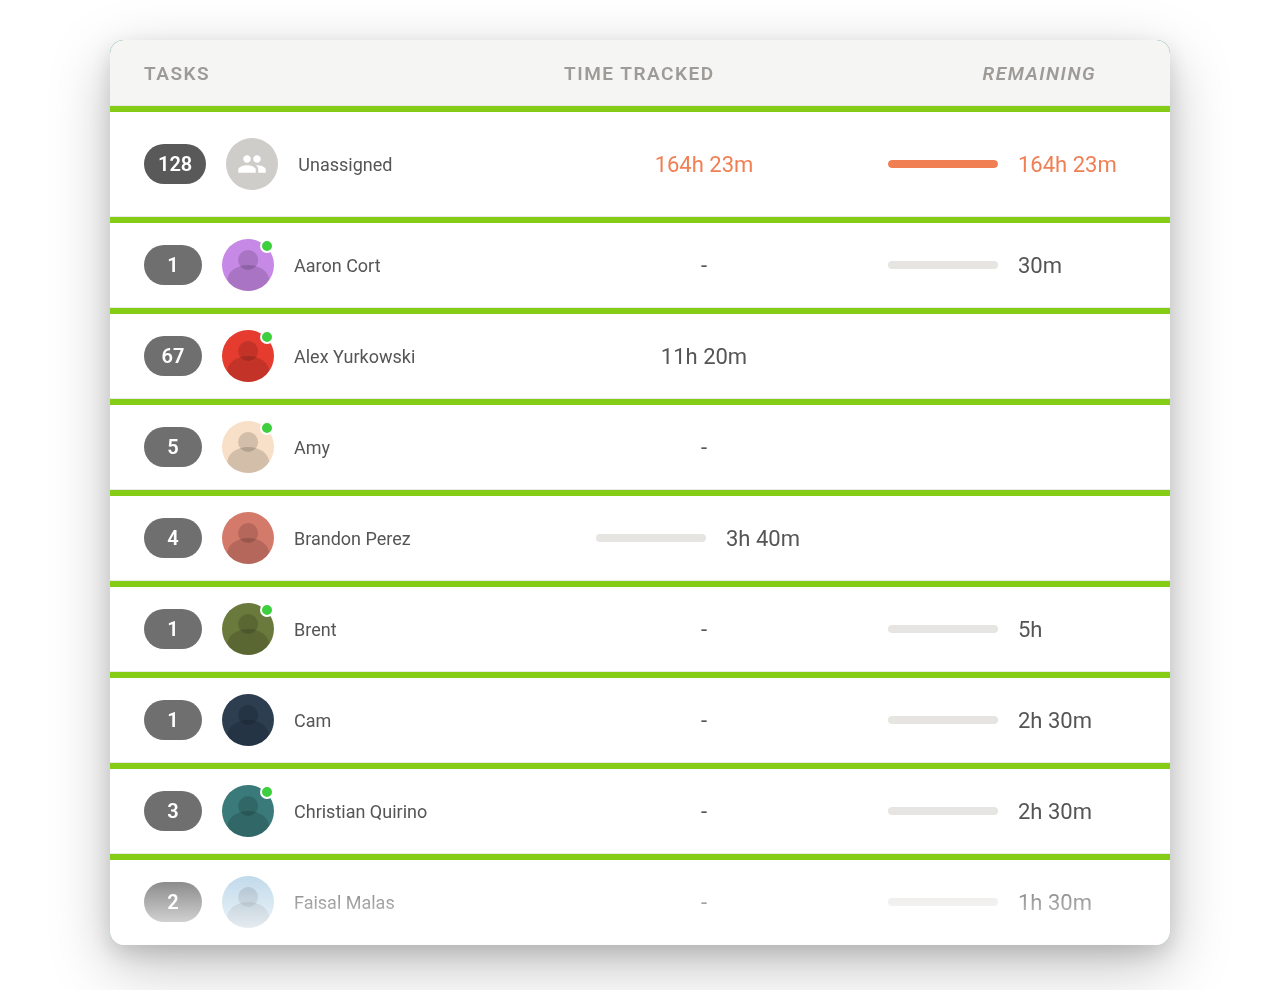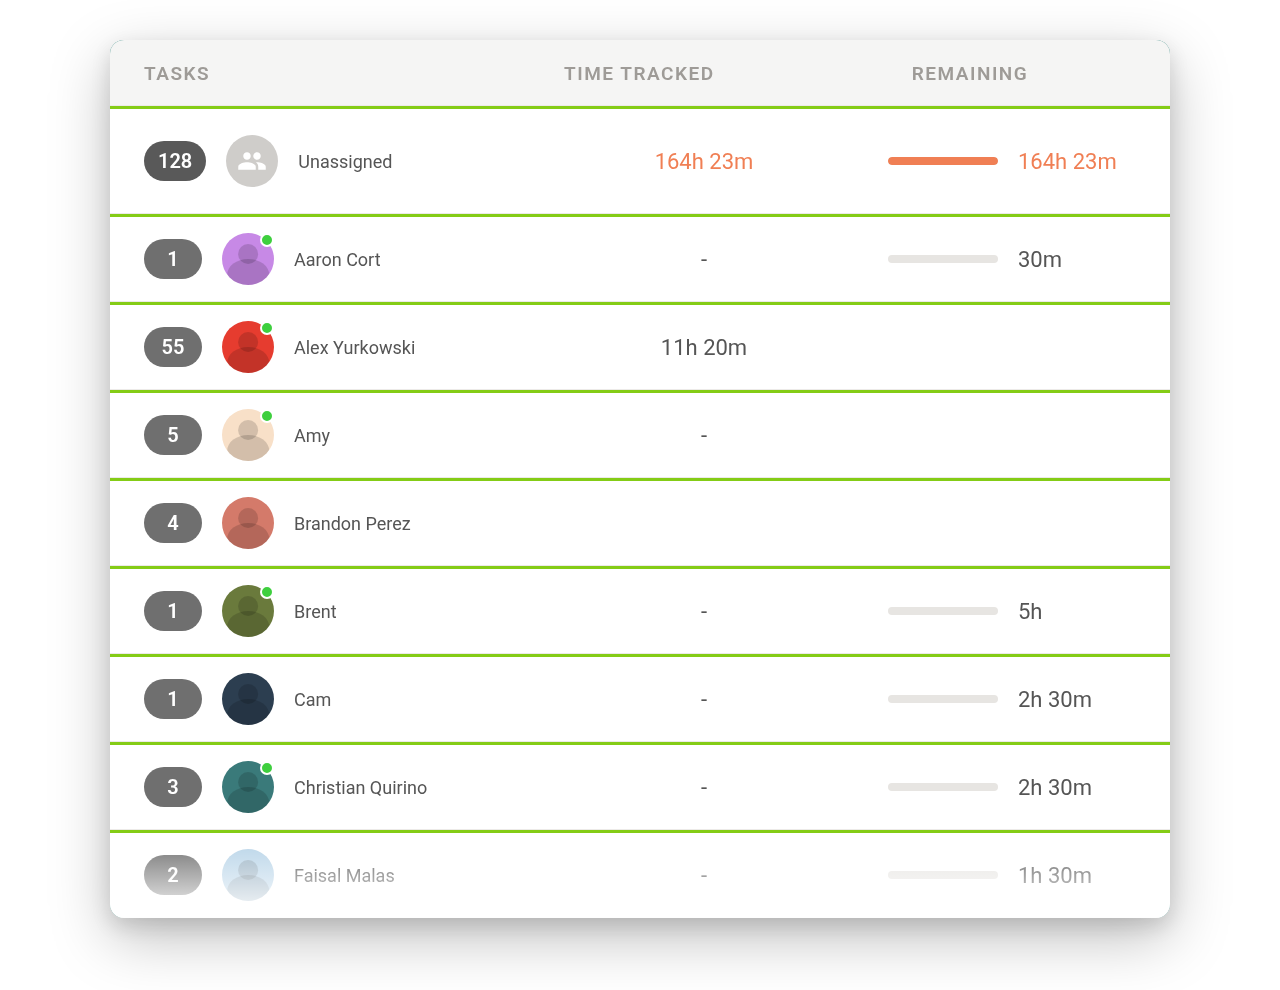--- a/index.html
+++ b/index.html
@@ -29,28 +29,28 @@
     background: #f5f5f4;
     border-bottom: 1px solid #eceae8;
   }
   .header span {
     font-size: 19px;
     font-weight: 600;
     letter-spacing: 1.5px;
     color: #9e9b97;
   }
   .header .col-tracked { }
-  .header .col-remain { text-align: center; padding-right: 40px; }
+  .header .col-remain { text-align: right; padding-right: 40px; font-style: italic; }
   .rows { }
   .row {
     display: grid;
     grid-template-columns: 420px 280px 1fr;
     align-items: center;
     padding: 16px 34px;
-    border-top: 3px solid #84cc16;
+    border-top: 6px solid #84cc16;
     border-bottom: 1px solid #eceae8;
     background: #fff;
   }
   .row.unassigned { padding-top: 26px; padding-bottom: 26px; }
   .who {
     display: flex;
     align-items: center;
     gap: 20px;
   }
   .badge {
@@ -183,21 +183,21 @@
         <div class="tracked">-</div>
         <div class="remain">
           <div class="bar">
             <div class="fill" style="width: 0%; background: rgb(231, 229, 226);"></div>
           </div>
           <div class="remain-text">30m</div>
         </div>
       </div>
       <div class="row">
         <div class="who">
-          <div class="badge">55</div>
+          <div class="badge">67</div>
           <div class="avatar-wr-p avatar-wrap">
             <div class="avatar av-red">
               <div class="person-silhouette"></div>
             </div>
             <div class="status-dot"></div>
           </div>
           <div class="name">Alex Yurkowski</div>
         </div>
         <div class="tracked">11h 20m</div>
       </div>
@@ -216,20 +216,26 @@
       </div>
       <div class="row">
         <div class="who">
           <div class="badge">4</div>
           <div class="avatar-wr-p avatar-wrap">
             <div class="avatar av-peach">
               <div class="person-silhouette"></div>
             </div>
           </div>
           <div class="name">Brandon Perez</div>
+        </div>
+        <div class="remain">
+          <div class="bar">
+            <div class="fill" style="width: 0%; background: rgb(231, 229, 226);"></div>
+          </div>
+          <div class="remain-text">3h 40m</div>
         </div>
       </div>
       <div class="row">
         <div class="who">
           <div class="badge">1</div>
           <div class="avatar-wr-p avatar-wrap">
             <div class="avatar av-olive">
               <div class="person-silhouette"></div>
             </div>
             <div class="status-dot"></div>

